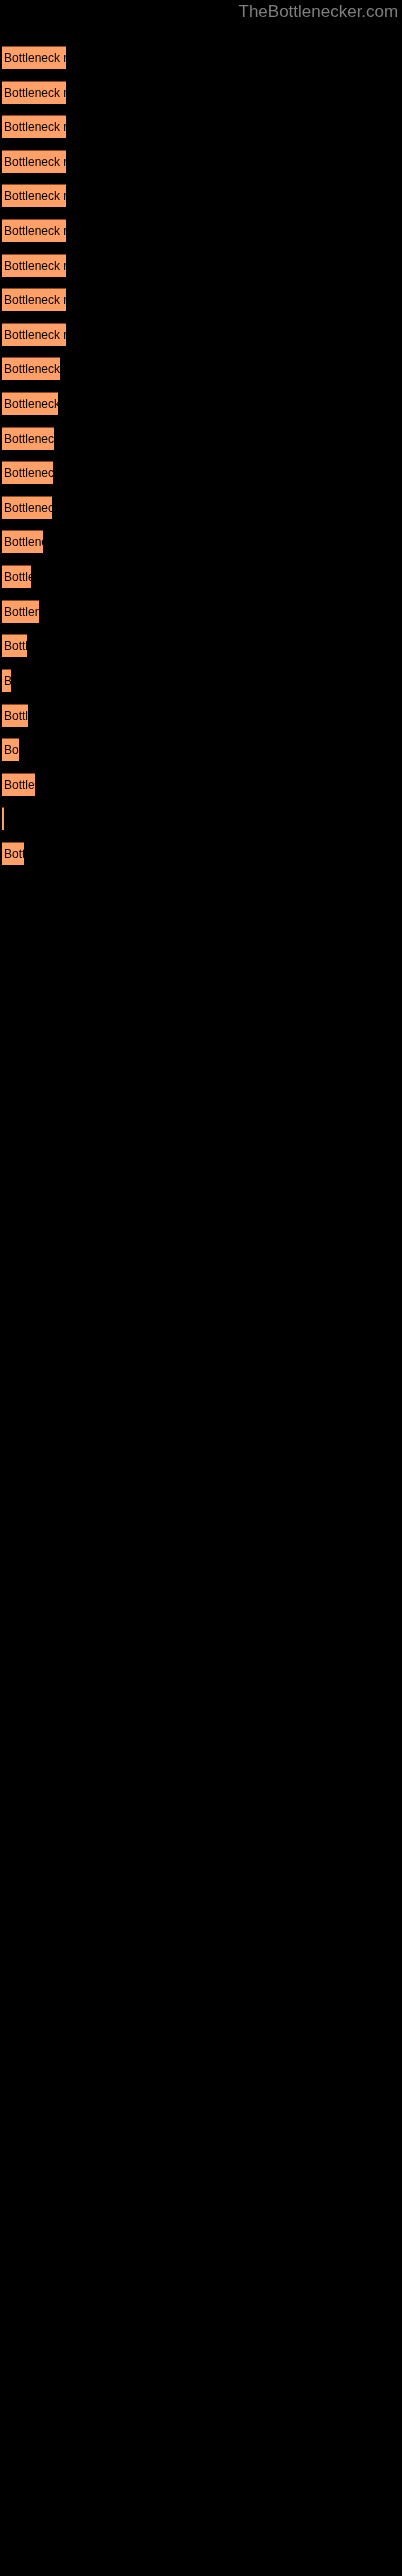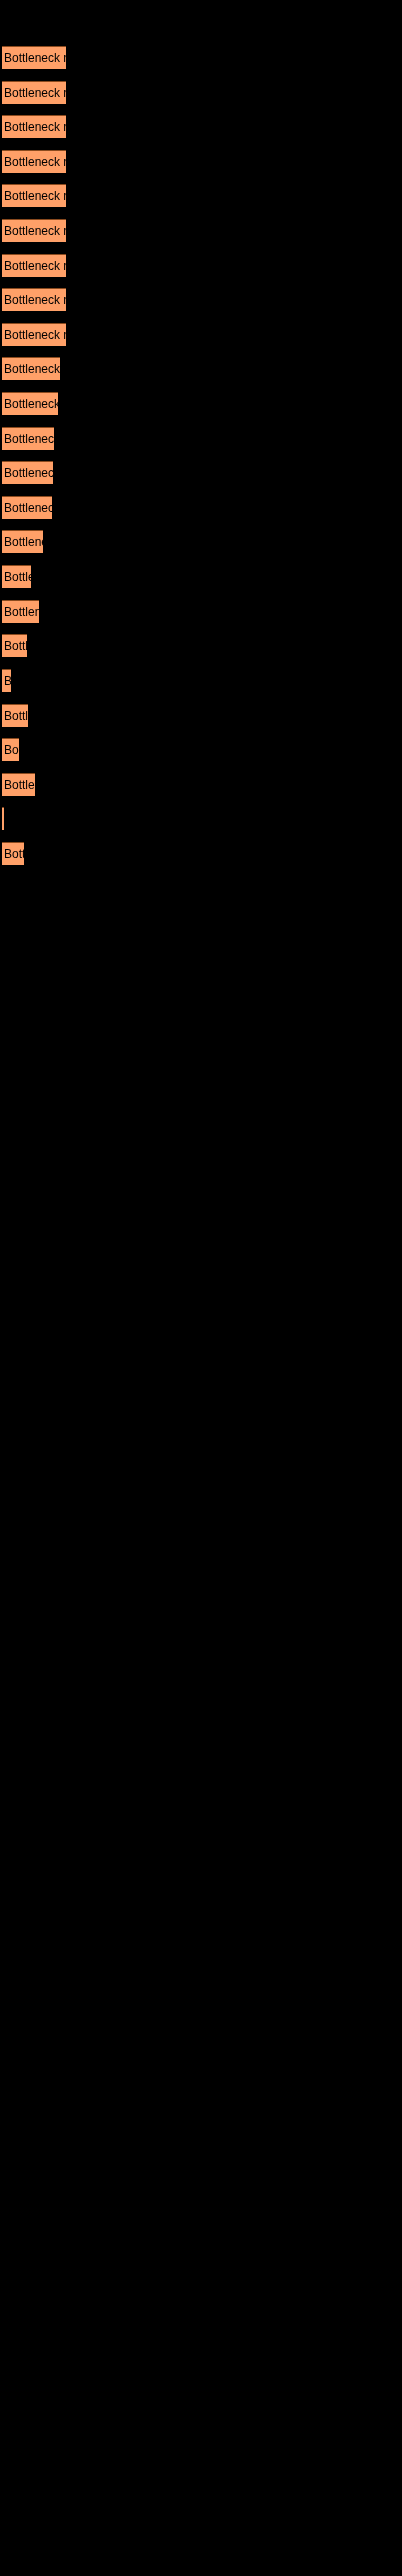--- a/index.html
+++ b/index.html
@@ -76,20 +76,23 @@
     color: #000000;
     white-space: nowrap;
     pointer-events: none;
   }
 </style>
 </head>
 <body>
 
 <div id="page-root">
 
+  <div class="site-header">
+    <div class="site-title">TheBottlenecker.com</div>
+  </div>
 
   <div class="chart-area">
       <div class="bar-row" style="top: 46px; height: 23px;">
         <div class="bar" style="width: 64px; height: 23px; background: rgb(255, 160, 104); border-top-color: rgb(138, 74, 30);">
           <span class="bar-label" style="color: rgb(0, 0, 0);">Bottleneck result</span>
         </div>
       </div>
       <div class="bar-row" style="top: 81px; height: 23px;">
         <div class="bar" style="width: 64px; height: 23px; background: rgb(255, 160, 104); border-top-color: rgb(138, 74, 30);">
           <span class="bar-label" style="color: rgb(0, 0, 0);">Bottleneck result</span>

